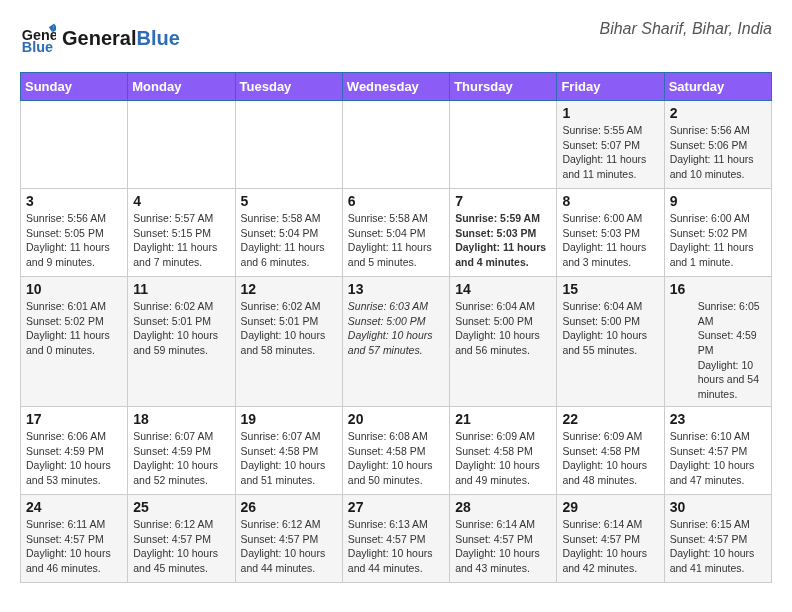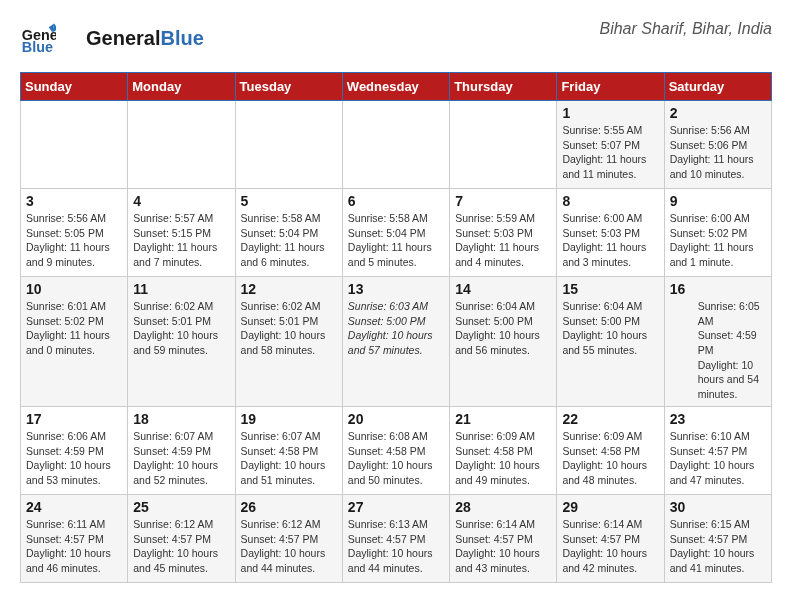--- a/index.html
+++ b/index.html
@@ -37,21 +37,21 @@
       font-size: 16px;
       color: #555;
       font-style: italic;
     }
     table {
       width: 100%;
       border-collapse: collapse;
       font-size: 11px;
     }
     thead th {
-      background-color: #b91c1c;
+      background-color: #8b5cf6;
       color: #fff;
       padding: 6px 4px;
       text-align: left;
       font-size: 13px;
       font-weight: bold;
       border: 1px solid #2e6db4;
     }
     tbody td {
       border: 1px solid #ccc;
       vertical-align: top;
@@ -84,21 +84,21 @@
 
 <div class="header">
   <div class="logo">
     <svg class="logo-icon" viewBox="0 0 40 40">
       <text x="2" y="22" font-size="16" font-weight="bold" fill="#1a1a1a">General</text>
       <text x="2" y="36" font-size="16" font-weight="bold" fill="#2e6db4">Blue</text>
       <polygon points="32,8 38,4 36,14" fill="#2e6db4"></polygon>
       <polygon points="36,14 38,4 42,10" fill="#1a75c0"></polygon>
     </svg>
     <div>
-      <div style="font-size:20px;font-weight:bold;color:#1a1a1a;line-height:1.1;margin-left:24px;">
+      <div style="font-size:20px;font-weight:bold;color:#1a1a1a;line-height:1.1;">
         <span style="color:#1a1a1a;">General</span><span style="color:#2e6db4;">Blue</span>
       </div>
     </div>
   </div>
   <div class="title-area">
     <div class="location">Bihar Sharif, Bihar, India</div>
   </div>
 </div>
 
 <table>
@@ -153,21 +153,21 @@
 Daylight: 11 hours and 6 minutes.</div>
         </td>
         <td>
           <span class="day-num">6</span>
           <div class="day-detail" style="white-space: pre-line;">Sunrise: 5:58 AM
 Sunset: 5:04 PM
 Daylight: 11 hours and 5 minutes.</div>
         </td>
         <td>
           <span class="day-num">7</span>
-          <div class="day-detail" style="white-space: pre-line;">Sunrise: 5:59 AM
+          <div class="day-detail" style="white-space: pre-line; font-weight: bold;">Sunrise: 5:59 AM
 Sunset: 5:03 PM
 Daylight: 11 hours and 4 minutes.</div>
         </td>
         <td>
           <span class="day-num">8</span>
           <div class="day-detail" style="white-space: pre-line;">Sunrise: 6:00 AM
 Sunset: 5:03 PM
 Daylight: 11 hours and 3 minutes.</div>
         </td>
         <td>

